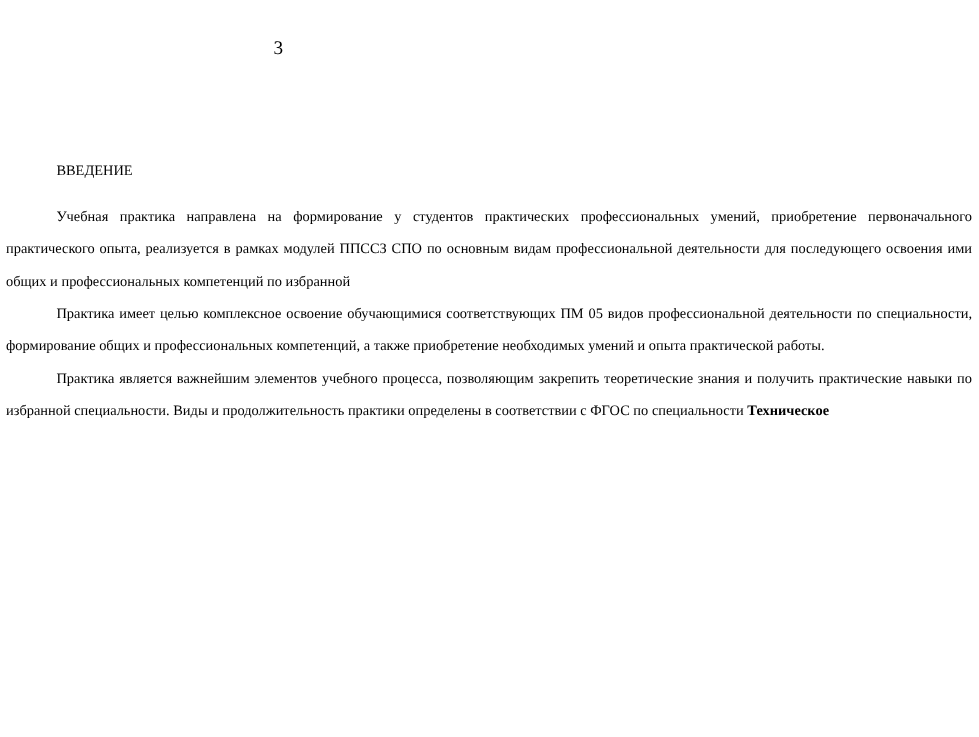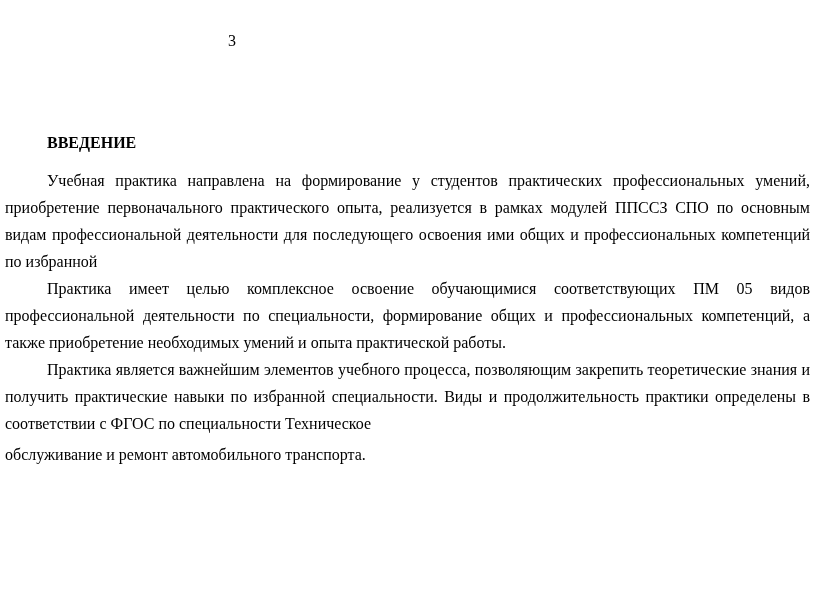--- a/index.html
+++ b/index.html
@@ -24,39 +24,39 @@
     font-size: 16px;
     line-height: 27px;
   }
   .content {
     position: absolute;
     top: 129px;
     left: 5px;
     right: 6px;
   }
   .heading {
-    font-weight: bold;
-    font-size: 16px;
+    font-weight: normal;
+    font-size: 12px;
     line-height: 27px;
     text-indent: 42px;
     margin: 0 0 11px 0;
   }
   p.para {
     margin: 0;
-    font-size: 16px;
+    font-size: 12px;
     line-height: 27px;
     text-align: justify;
     text-indent: 42px;
   }
   p.para.no-indent {
     text-indent: 0;
     text-align: left;
   }
   .bold {
-    font-weight: normal;
+    font-weight: bold;
   }
   p.para.closing {
     margin-top: 4px;
   }
 </style>
 </head>
 <body>
 
 <div class="page">
 
@@ -65,16 +65,15 @@
   <div class="content">
 
     <div class="heading">ВВЕДЕНИЕ</div>
 
     <p class="para">Учебная практика направлена на формирование у студентов практических профессиональных умений, приобретение первоначального практического опыта, реализуется в рамках модулей ППССЗ СПО по основным видам профессиональной деятельности для последующего освоения ими общих и профессиональных компетенций по избранной</p>
 
     <p class="para">Практика имеет целью комплексное освоение обучающимися соответствующих ПМ 05 видов профессиональной деятельности по специальности, формирование общих и профессиональных компетенций, а также приобретение необходимых умений и опыта практической работы.</p>
 
     <p class="para"><span>Практика является важнейшим элементов учебного процесса, позволяющим закрепить теоретические знания и получить практические навыки по избранной специальности. Виды и продолжительность практики определены в соответствии с  ФГОС по специальности  </span><span class="bold">Техническое</span></p>
 
-    <p class="para no-indent bold closing">обслуживание и ремонт  автомобильного транспорта.</p>
 
   </div>
 </div>
 
 </body></html>

